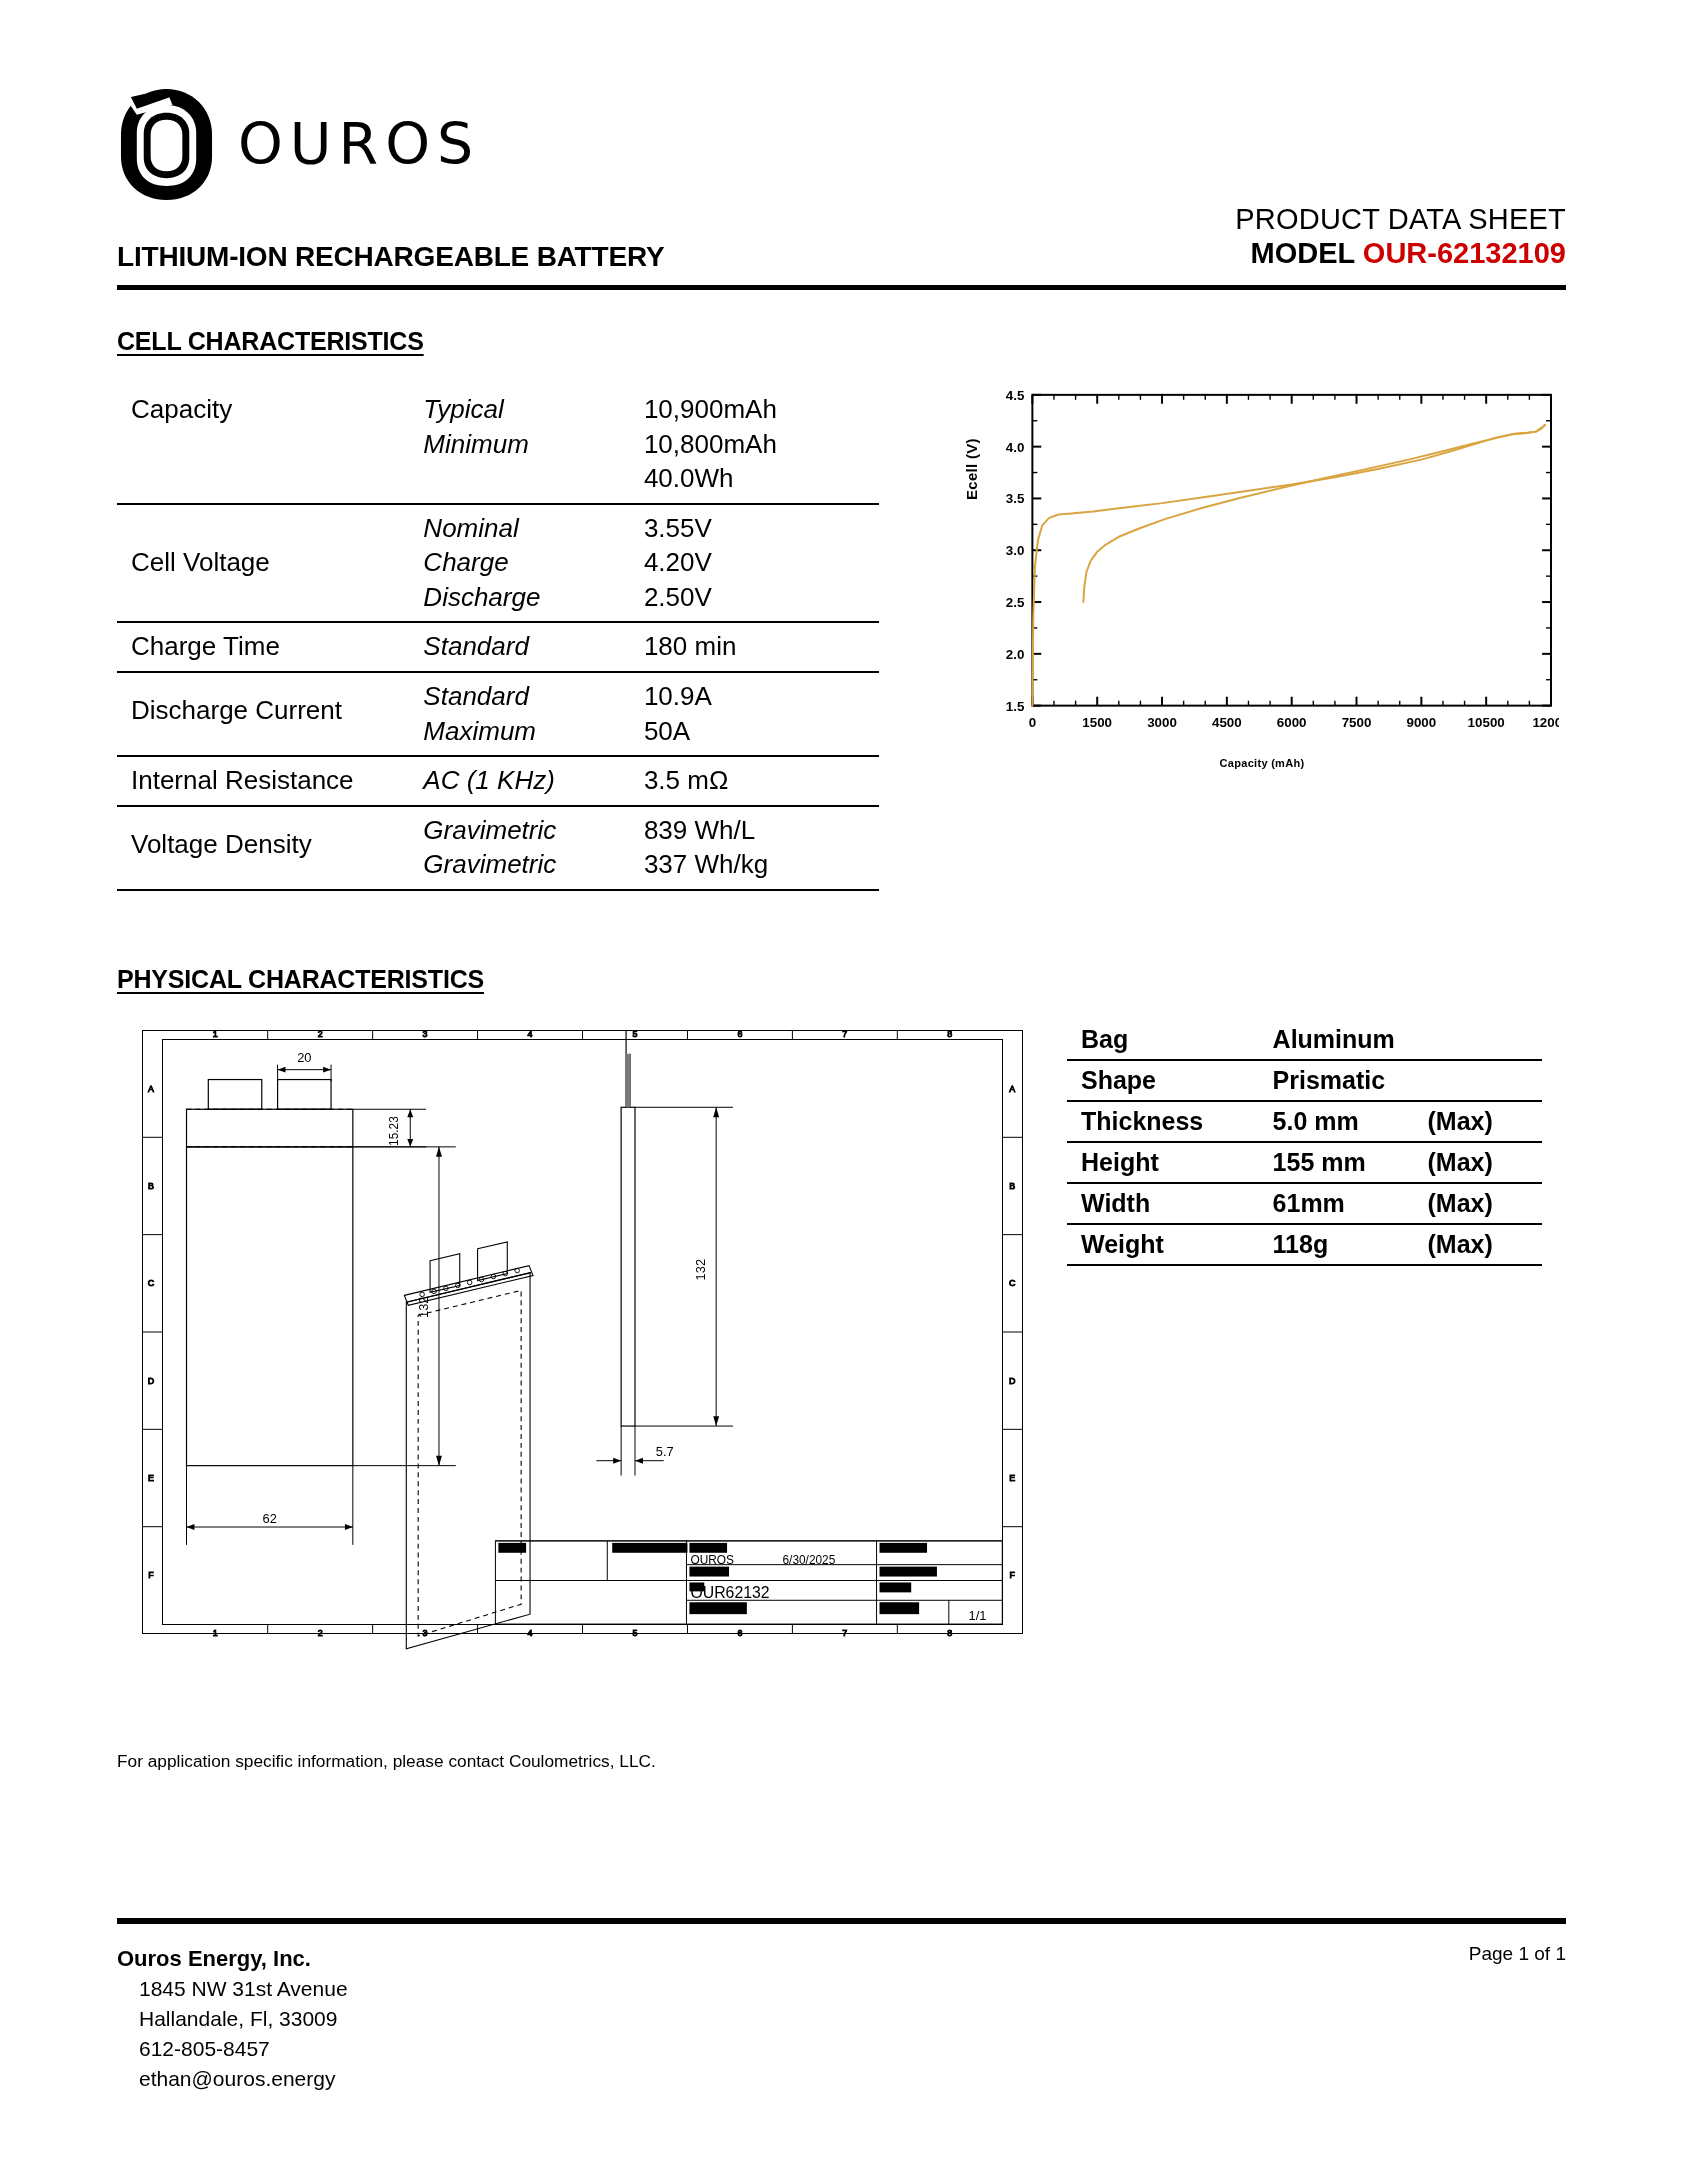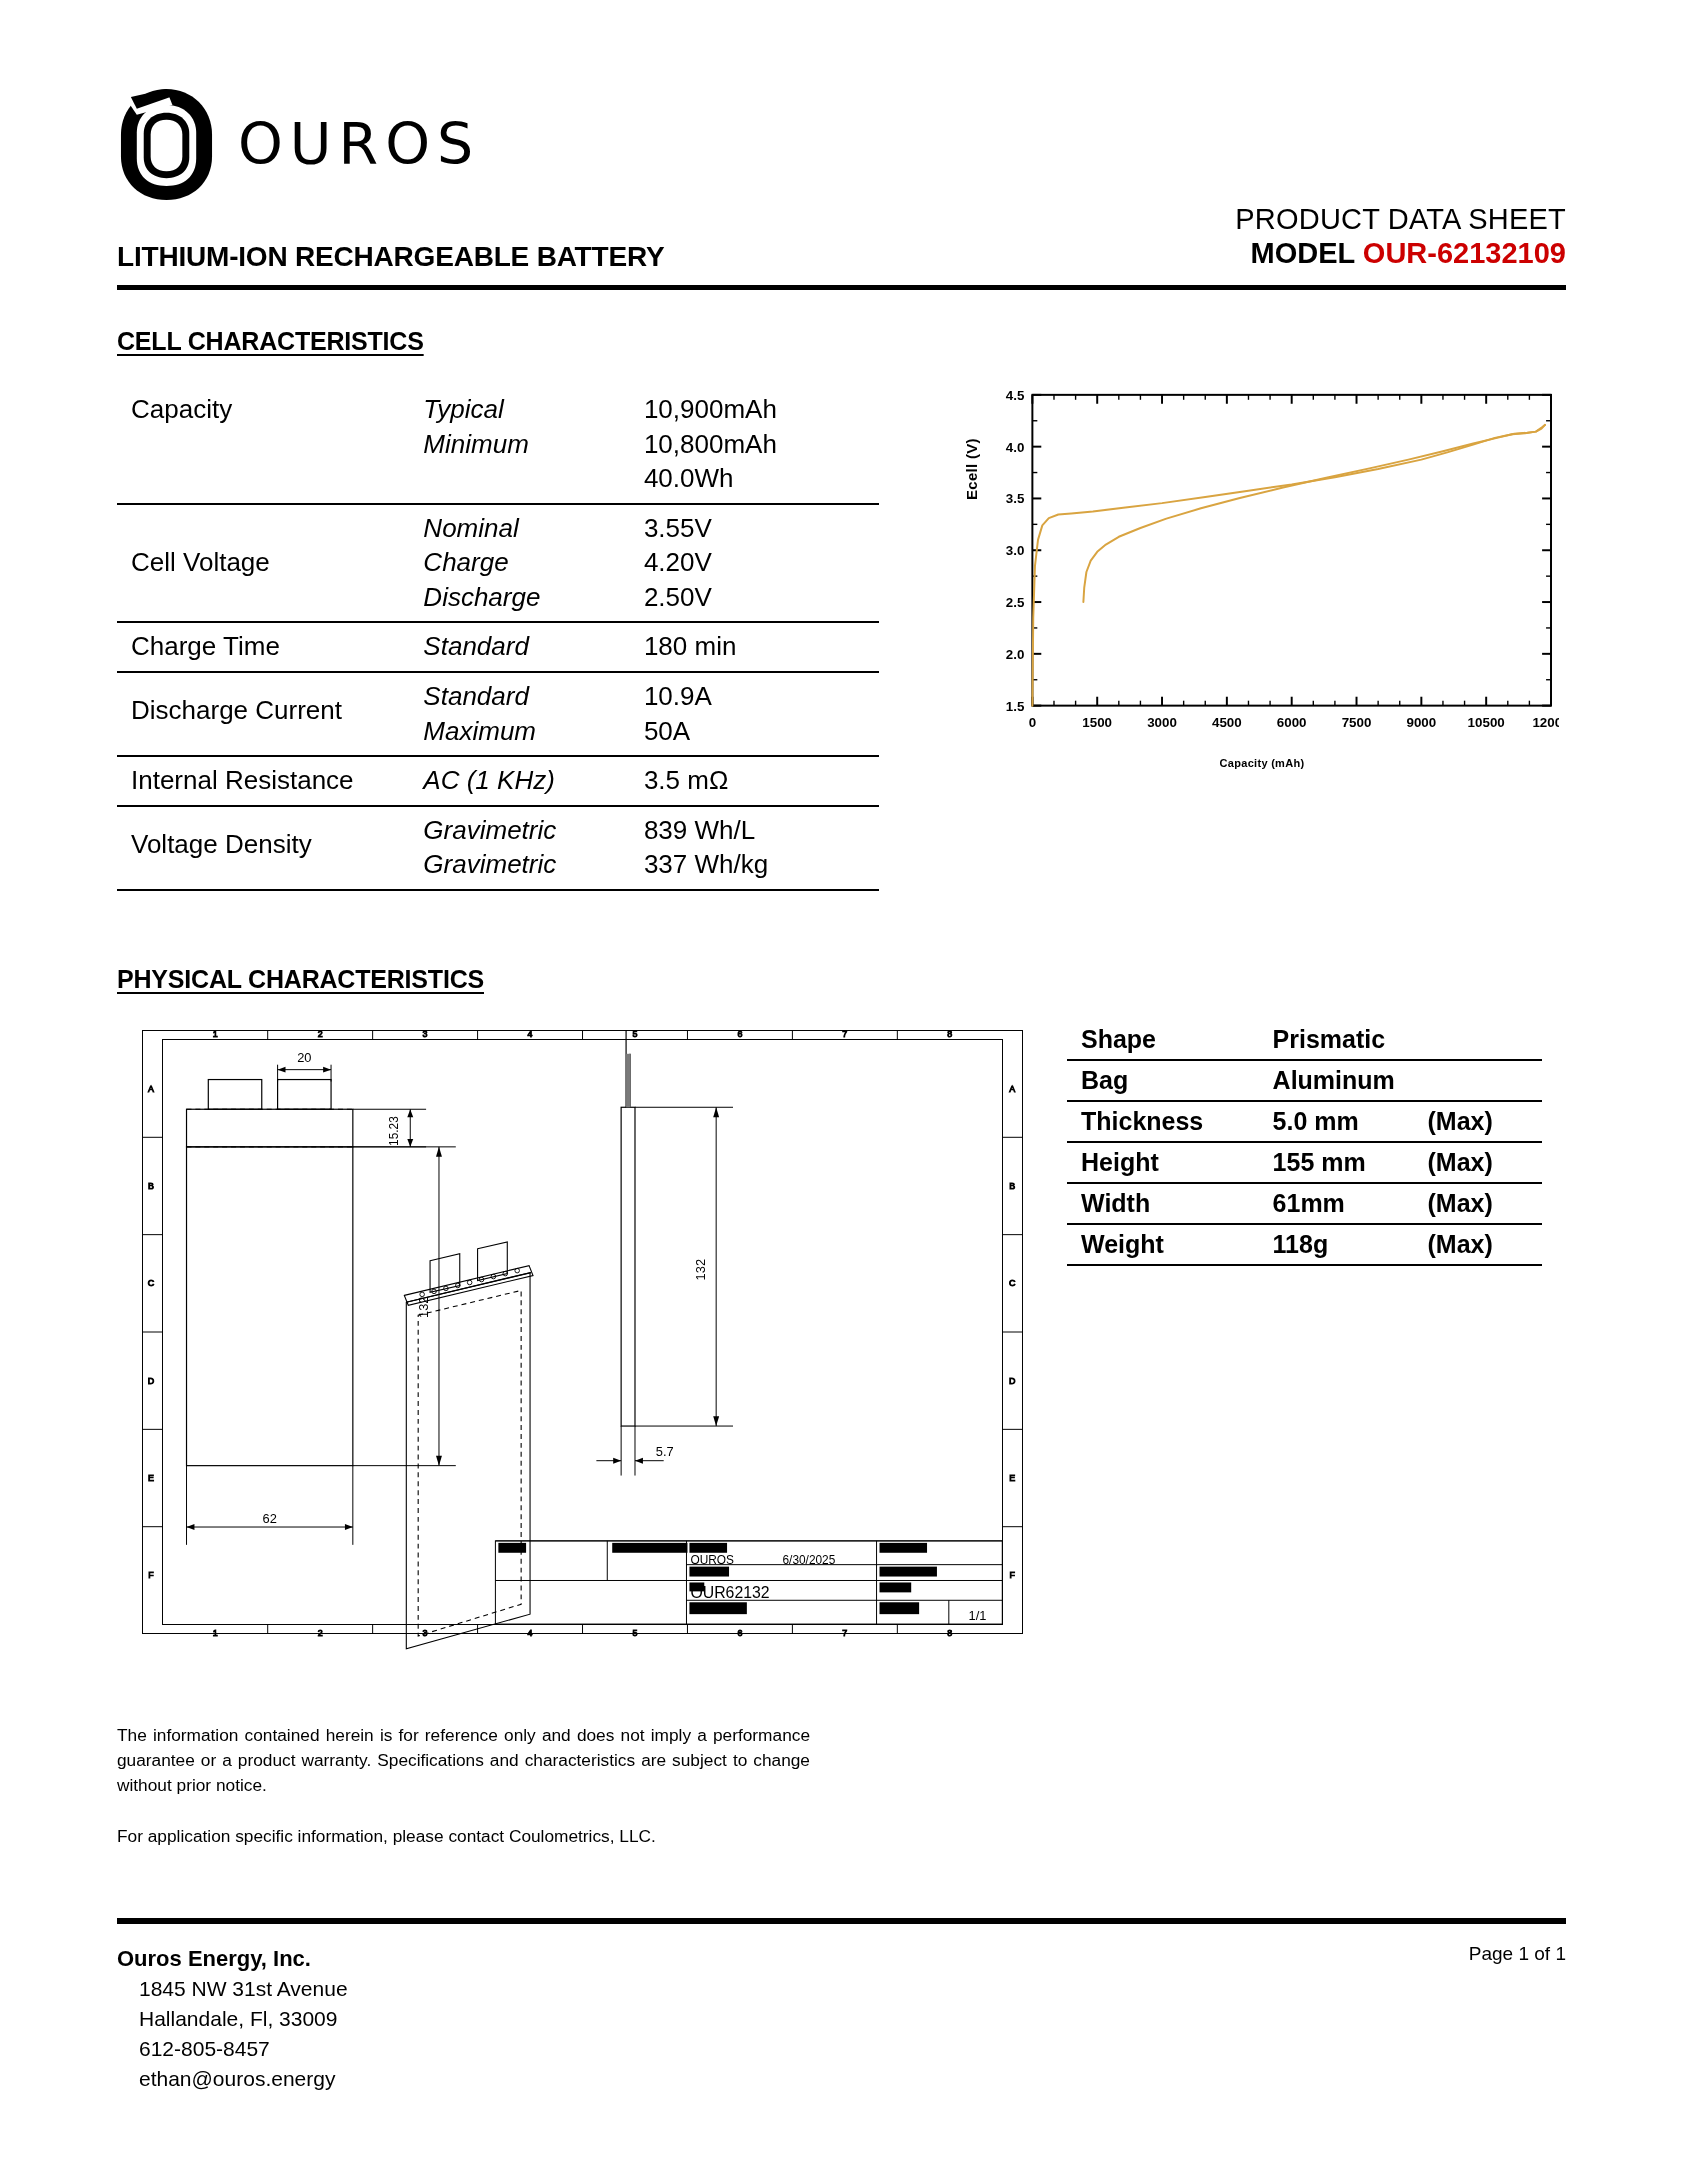--- a/index.html
+++ b/index.html
@@ -293,27 +293,27 @@
         <polyline points="68,328 68.87333333333333,239.0333333333333 70.62,186.7 73.67666666666666,160.53333333333333 78.04333333333334,145.87999999999997 84.59333333333333,138.5533333333333 94.2,134.88999999999996 107.3,133.84333333333333 129.13333333333333,131.75 164.06666666666666,127.56333333333333 199,123.37666666666664 242.66666666666666,117.09666666666664 286.33333333333337,110.81666666666663 330,104.53666666666669 373.6666666666667,97.21000000000001 417.3333333333333,88.83666666666664 461,79.41666666666669 487.20000000000005,72.09 513.4,64.24000000000007 535.2333333333333,57.43666666666667 552.7,53.77333333333331 565.8,52.72666666666669 576.7166666666667,51.156666666666695 583.2666666666667,46.4466666666666 585.8866666666667,44.35333333333335" fill="none" stroke="#d9a441" stroke-width="2" stroke-linejoin="round" stroke-linecap="round"></polyline>
         <polyline points="585.8866666666667,44.35333333333335 582.3933333333333,48.01666666666671 576.7166666666667,51.156666666666695 567.9833333333333,52.20333333333332 554.8833333333333,53.25 537.4166666666667,57.43666666666667 513.4,63.19333333333333 482.8333333333333,71.04333333333335 447.9,79.41666666666669 408.6,88.31333333333333 364.93333333333334,97.73333333333332 321.26666666666665,107.67666666666668 277.6,118.14333333333335 238.3,128.61000000000004 203.36666666666667,139.07666666666665 177.16666666666669,148.49666666666667 155.33333333333331,157.39333333333335 142.23333333333335,165.2433333333333 133.5,172.57000000000002 126.95,181.46666666666667 122.58333333333334,192.98 120.4,208.67999999999998 119.52666666666667,223.33333333333334" fill="none" stroke="#d9a441" stroke-width="2" stroke-linejoin="round" stroke-linecap="round"></polyline>
       </svg>
   </div>
 
   <div class="sec-title" style="left:117px;top:965px;">PHYSICAL CHARACTERISTICS</div>
 
   <table class="pc-table">
     <tbody>
       <tr>
+        <td class="p-label">Bag</td>
+        <td class="p-val">Aluminum</td>
+        <td class="p-note"></td>
+      </tr>
+      <tr>
         <td class="p-label">Shape</td>
         <td class="p-val">Prismatic</td>
-        <td class="p-note"></td>
-      </tr>
-      <tr>
-        <td class="p-label">Bag</td>
-        <td class="p-val">Aluminum</td>
         <td class="p-note"></td>
       </tr>
       <tr>
         <td class="p-label">Thickness</td>
         <td class="p-val">5.0 mm</td>
         <td class="p-note">(Max)</td>
       </tr>
       <tr>
         <td class="p-label">Height</td>
         <td class="p-val">155 mm</td>
@@ -526,21 +526,20 @@
         <rect x="748" y="598" width="40" height="12"></rect>
       </g>
       <text x="557" y="559" font-size="12" font-family="'Liberation Sans',sans-serif">OUROS</text>
       <text x="650" y="559" font-size="12" font-family="'Liberation Sans',sans-serif">6/30/2025</text>
       <text x="557" y="594" font-size="16" font-family="'Liberation Sans',sans-serif">OUR62132</text>
       <text x="838" y="616" font-size="13" font-family="'Liberation Sans',sans-serif">1/1</text>
     </svg>
   </div>
 
   <div class="disclaimer">
-    <p>The information contained herein is for reference only and does not imply a performance guarantee or a product warranty. Specifications and characteristics are subject to change without prior notice.</p>
     <p class="second">For application specific information, please contact Coulometrics, LLC.</p>
   </div>
 
   <div class="rule-bot"></div>
   <div class="footer-left">
     <div class="company">Ouros Energy, Inc.</div>
     <div class="addr">1845 NW 31st Avenue</div>
     <div class="addr">Hallandale, Fl, 33009</div>
     <div class="addr">612-805-8457</div>
     <div class="addr">ethan@ouros.energy</div>

